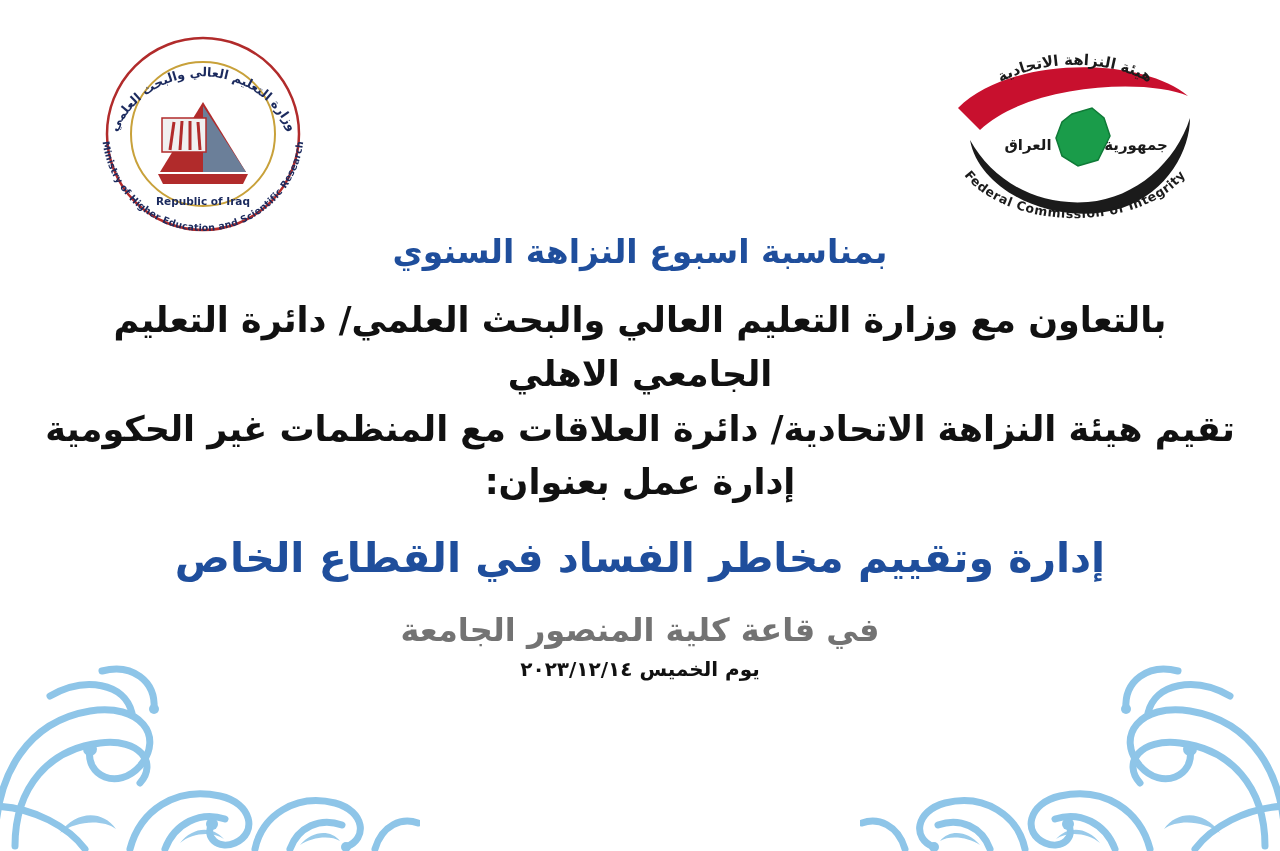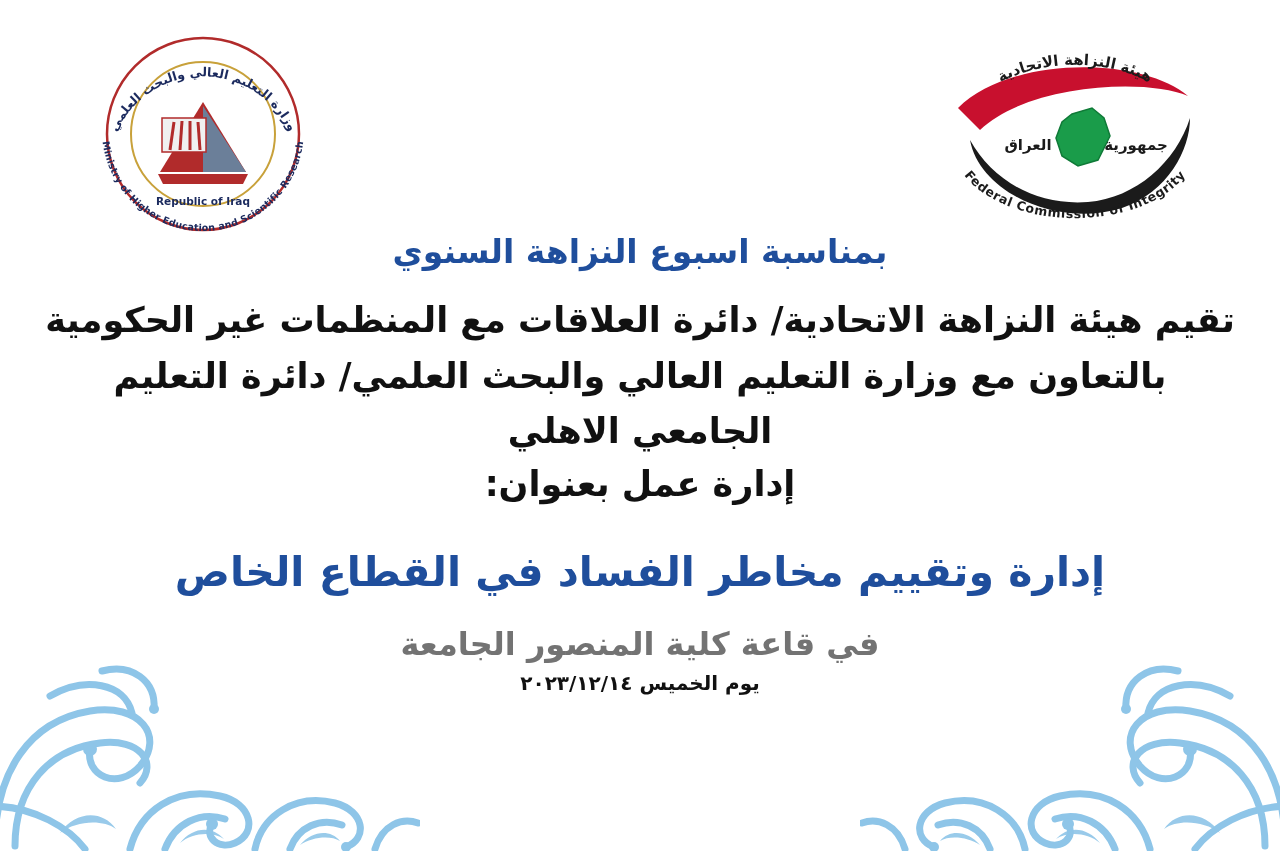--- a/index.html
+++ b/index.html
@@ -64,21 +64,21 @@
   .workshop-label {
     color: #111111;
     font-size: 35px;
     font-weight: bold;
     margin-top: 6px;
   }
   .title {
     color: #1f4e9c;
     font-size: 41px;
     font-weight: bold;
-    margin-top: 42px;
+    margin-top: 30px;
     line-height: 1.3;
   }
   .venue {
     color: #737373;
     font-size: 32px;
     font-weight: bold;
     margin-top: 26px;
   }
   .date {
     color: #111111;
@@ -149,22 +149,22 @@
         <textPath href="#arcTopR" startOffset="50%" text-anchor="middle">هيئة النزاهة الاتحادية</textPath>
       </text>
       <text font-size="12.5" fill="#1b1b1b" font-weight="bold" letter-spacing="0.6">
         <textPath href="#arcBotR" startOffset="50%" text-anchor="middle">Federal Commission of Integrity</textPath>
       </text>
     </svg>
   </div>
 
   <div class="content">
     <div class="occasion">بمناسبة اسبوع النزاهة السنوي</div>
+    <div class="body-line small-gap">بالتعاون مع وزارة التعليم العالي والبحث العلمي/ دائرة التعليم الجامعي الاهلي</div>
     <div class="body-line">تقيم هيئة النزاهة الاتحادية/ دائرة العلاقات مع المنظمات غير الحكومية</div>
-    <div class="body-line small-gap">بالتعاون مع وزارة التعليم العالي والبحث العلمي/ دائرة التعليم الجامعي الاهلي</div>
     <div class="workshop-label">إدارة عمل بعنوان:</div>
     <div class="title">إدارة وتقييم مخاطر الفساد في القطاع الخاص</div>
     <div class="venue">في قاعة كلية المنصور الجامعة</div>
     <div class="date">يوم الخميس ٢٠٢٣/١٢/١٤</div>
   </div>
 
   <div class="flourish left">
     <svg viewBox="0 0 430 280" width="430" height="280" xmlns="http://www.w3.org/2000/svg">
       <g fill="none" stroke="#8ec5e8" stroke-width="7" stroke-linecap="round">
         <path d="M 5,275 C 5,200 40,150 100,140 C 150,132 175,165 150,195 C 128,220 95,205 100,178"></path>

